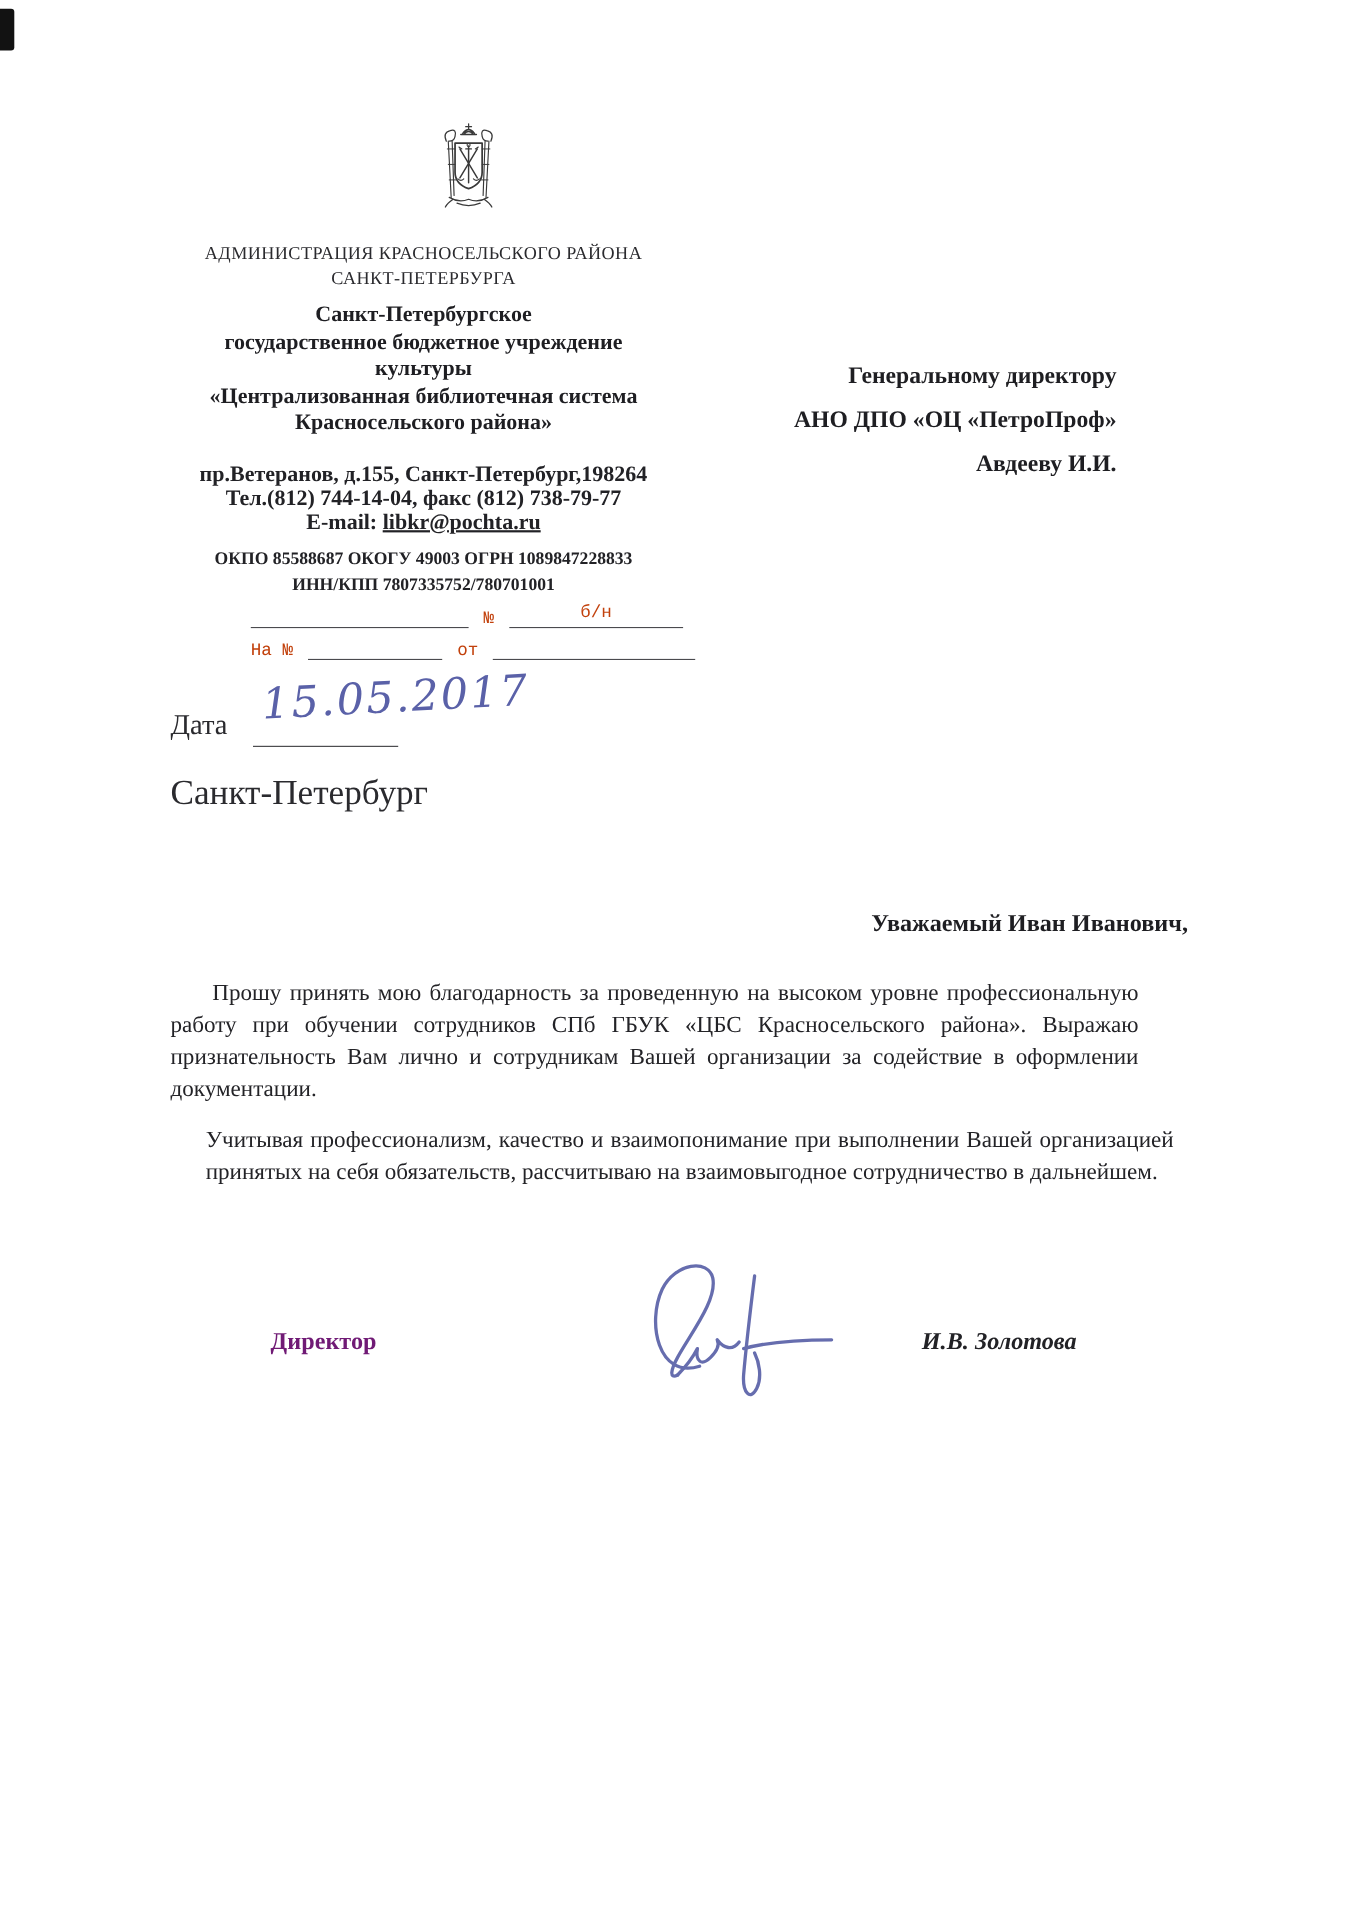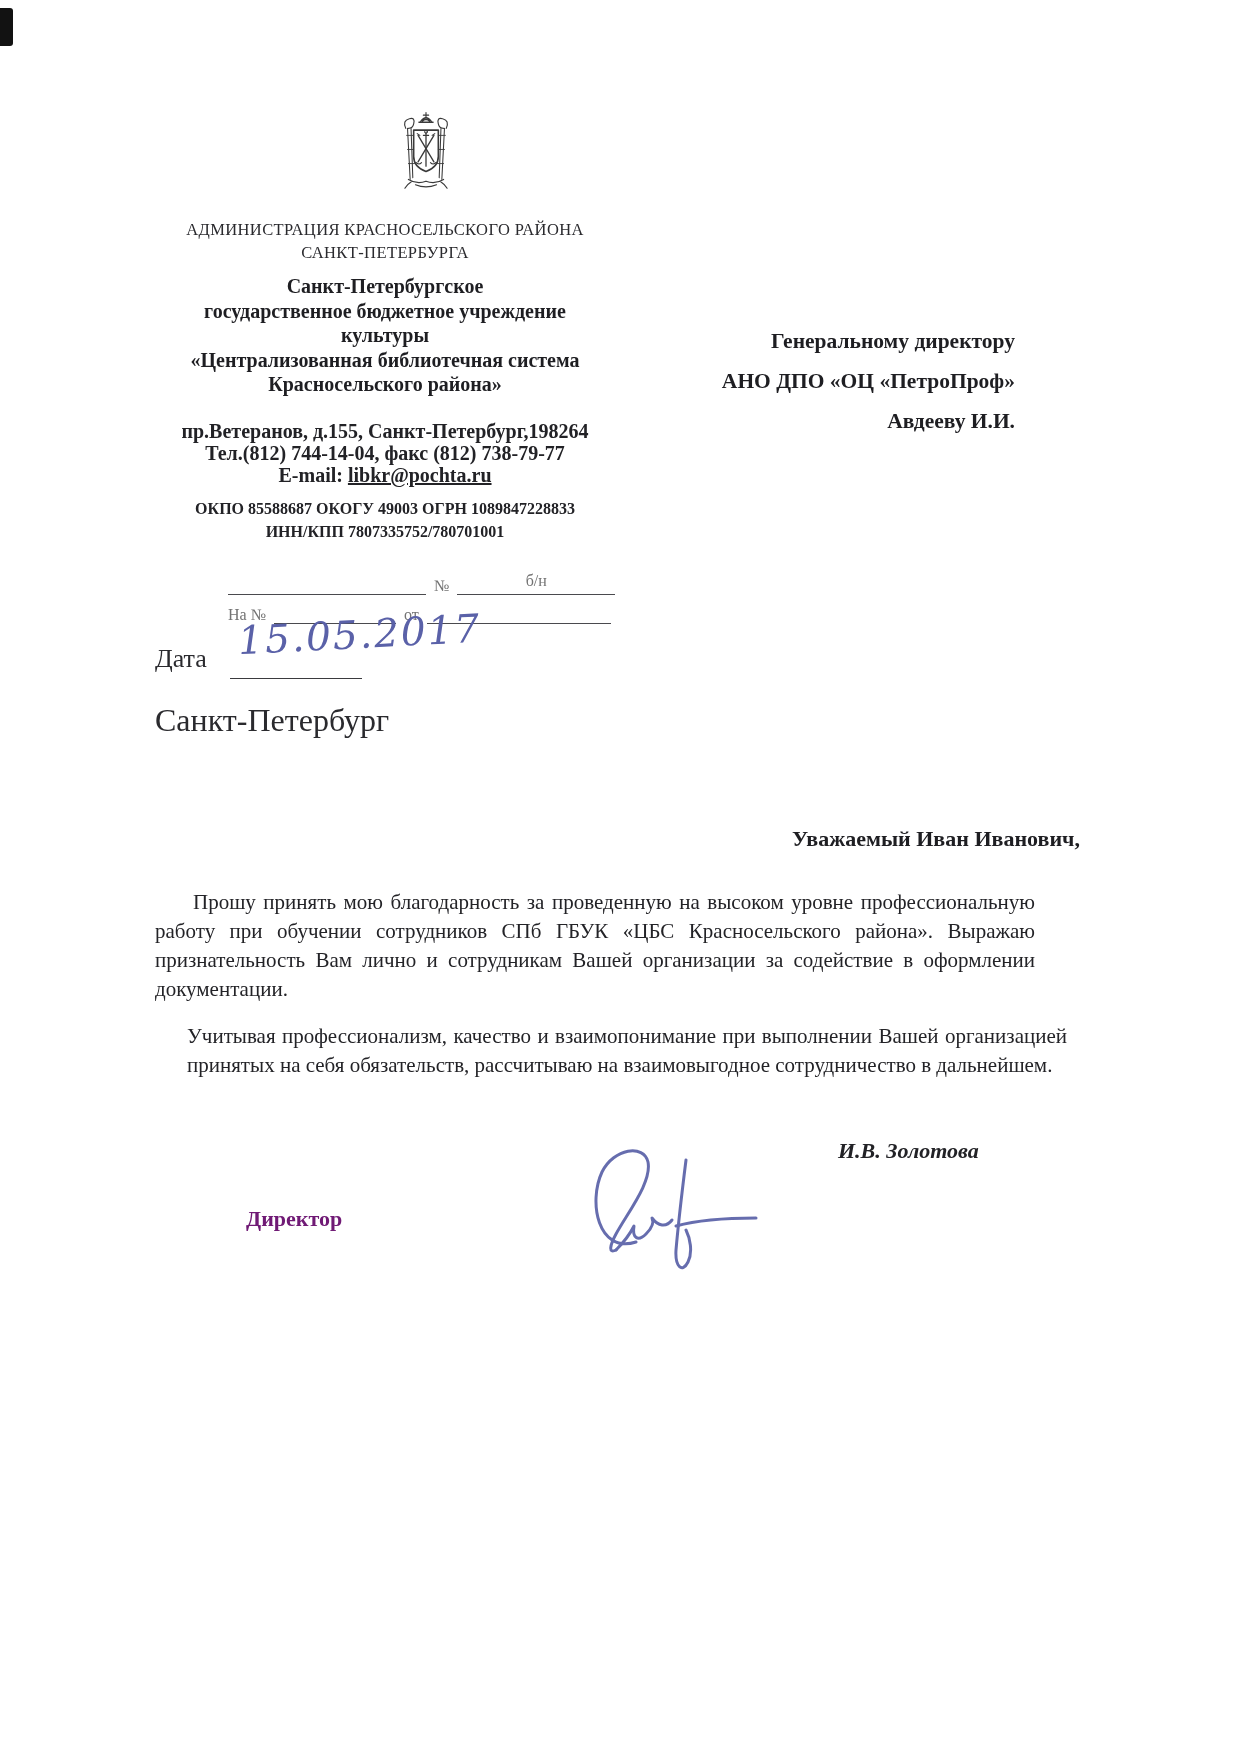--- a/index.html
+++ b/index.html
@@ -24,22 +24,22 @@
 
   
   .col-left{left:150px;width:470px;text-align:center;}
   .admin-block{top:218px;font-size:16.5px;line-height:23px;letter-spacing:.4px;color:#2a2a2e;}
   .org-block{top:274px;font-size:20px;font-weight:bold;line-height:24.5px;color:#1e1e22;}
   .addr-block{top:420px;font-size:20px;font-weight:bold;line-height:22px;color:#222226;}
   .email-link{text-decoration:underline;}
   .codes-block{top:497px;font-size:16px;font-weight:bold;line-height:23px;color:#222226;}
 
   
-  .ref-block{left:228px;top:548px;width:440px;font-family:Liberation Serif, serif;
-             font-size:16px;color:#737373;margin-top:24px;}
+  .ref-block{left:228px;top:548px;width:440px;font-family:Liberation Mono, monospace;
+             font-size:16px;color:#c2410c;}
   .ref-row{position:relative;height:31px;white-space:nowrap;}
   .rule{display:inline-block;border-bottom:1.6px solid #4a4a4e;height:20px;vertical-align:bottom;}
   .ref-label{display:inline-block;vertical-align:bottom;padding:0 4px;}
   .rule-val{display:inline-block;border-bottom:1.6px solid #4a4a4e;height:22px;
             vertical-align:bottom;text-align:center;}
 
   
   .addressee{left:690px;top:284px;width:325px;text-align:right;
              font-size:21.5px;font-weight:bold;line-height:40px;color:#1e1e22;margin-top:37px;}
 
@@ -54,21 +54,21 @@
   
   .salutation{left:280px;top:826px;width:800px;text-align:right;
               font-size:22px;font-weight:bold;color:#1e1e22;}
   .para{left:155px;width:880px;font-size:21px;line-height:29px;
         text-align:justify;color:#232327;}
   .para-1{top:888px;text-indent:38px;}
   .para-2{top:1022px;margin-left:32px;}
 
   
   .sig-title{left:246px;top:1206px;font-size:22px;font-weight:bold;color:#701a75;}
-  .sig-name{left:838px;top:1138px;font-size:22px;font-weight:bold;font-style:italic;color:#222226;}
+  .sig-name{left:838px;top:1206px;font-size:22px;font-weight:bold;font-style:italic;color:#222226;}
   .sig-mark{left:558px;top:1142px;width:225px;height:145px;}
   .sig-mark svg{width:100%;height:100%;}
 </style>
 </head>
 <body>
 
 <div id="page">
 
   <div class="abs corner-mark"></div>
 

